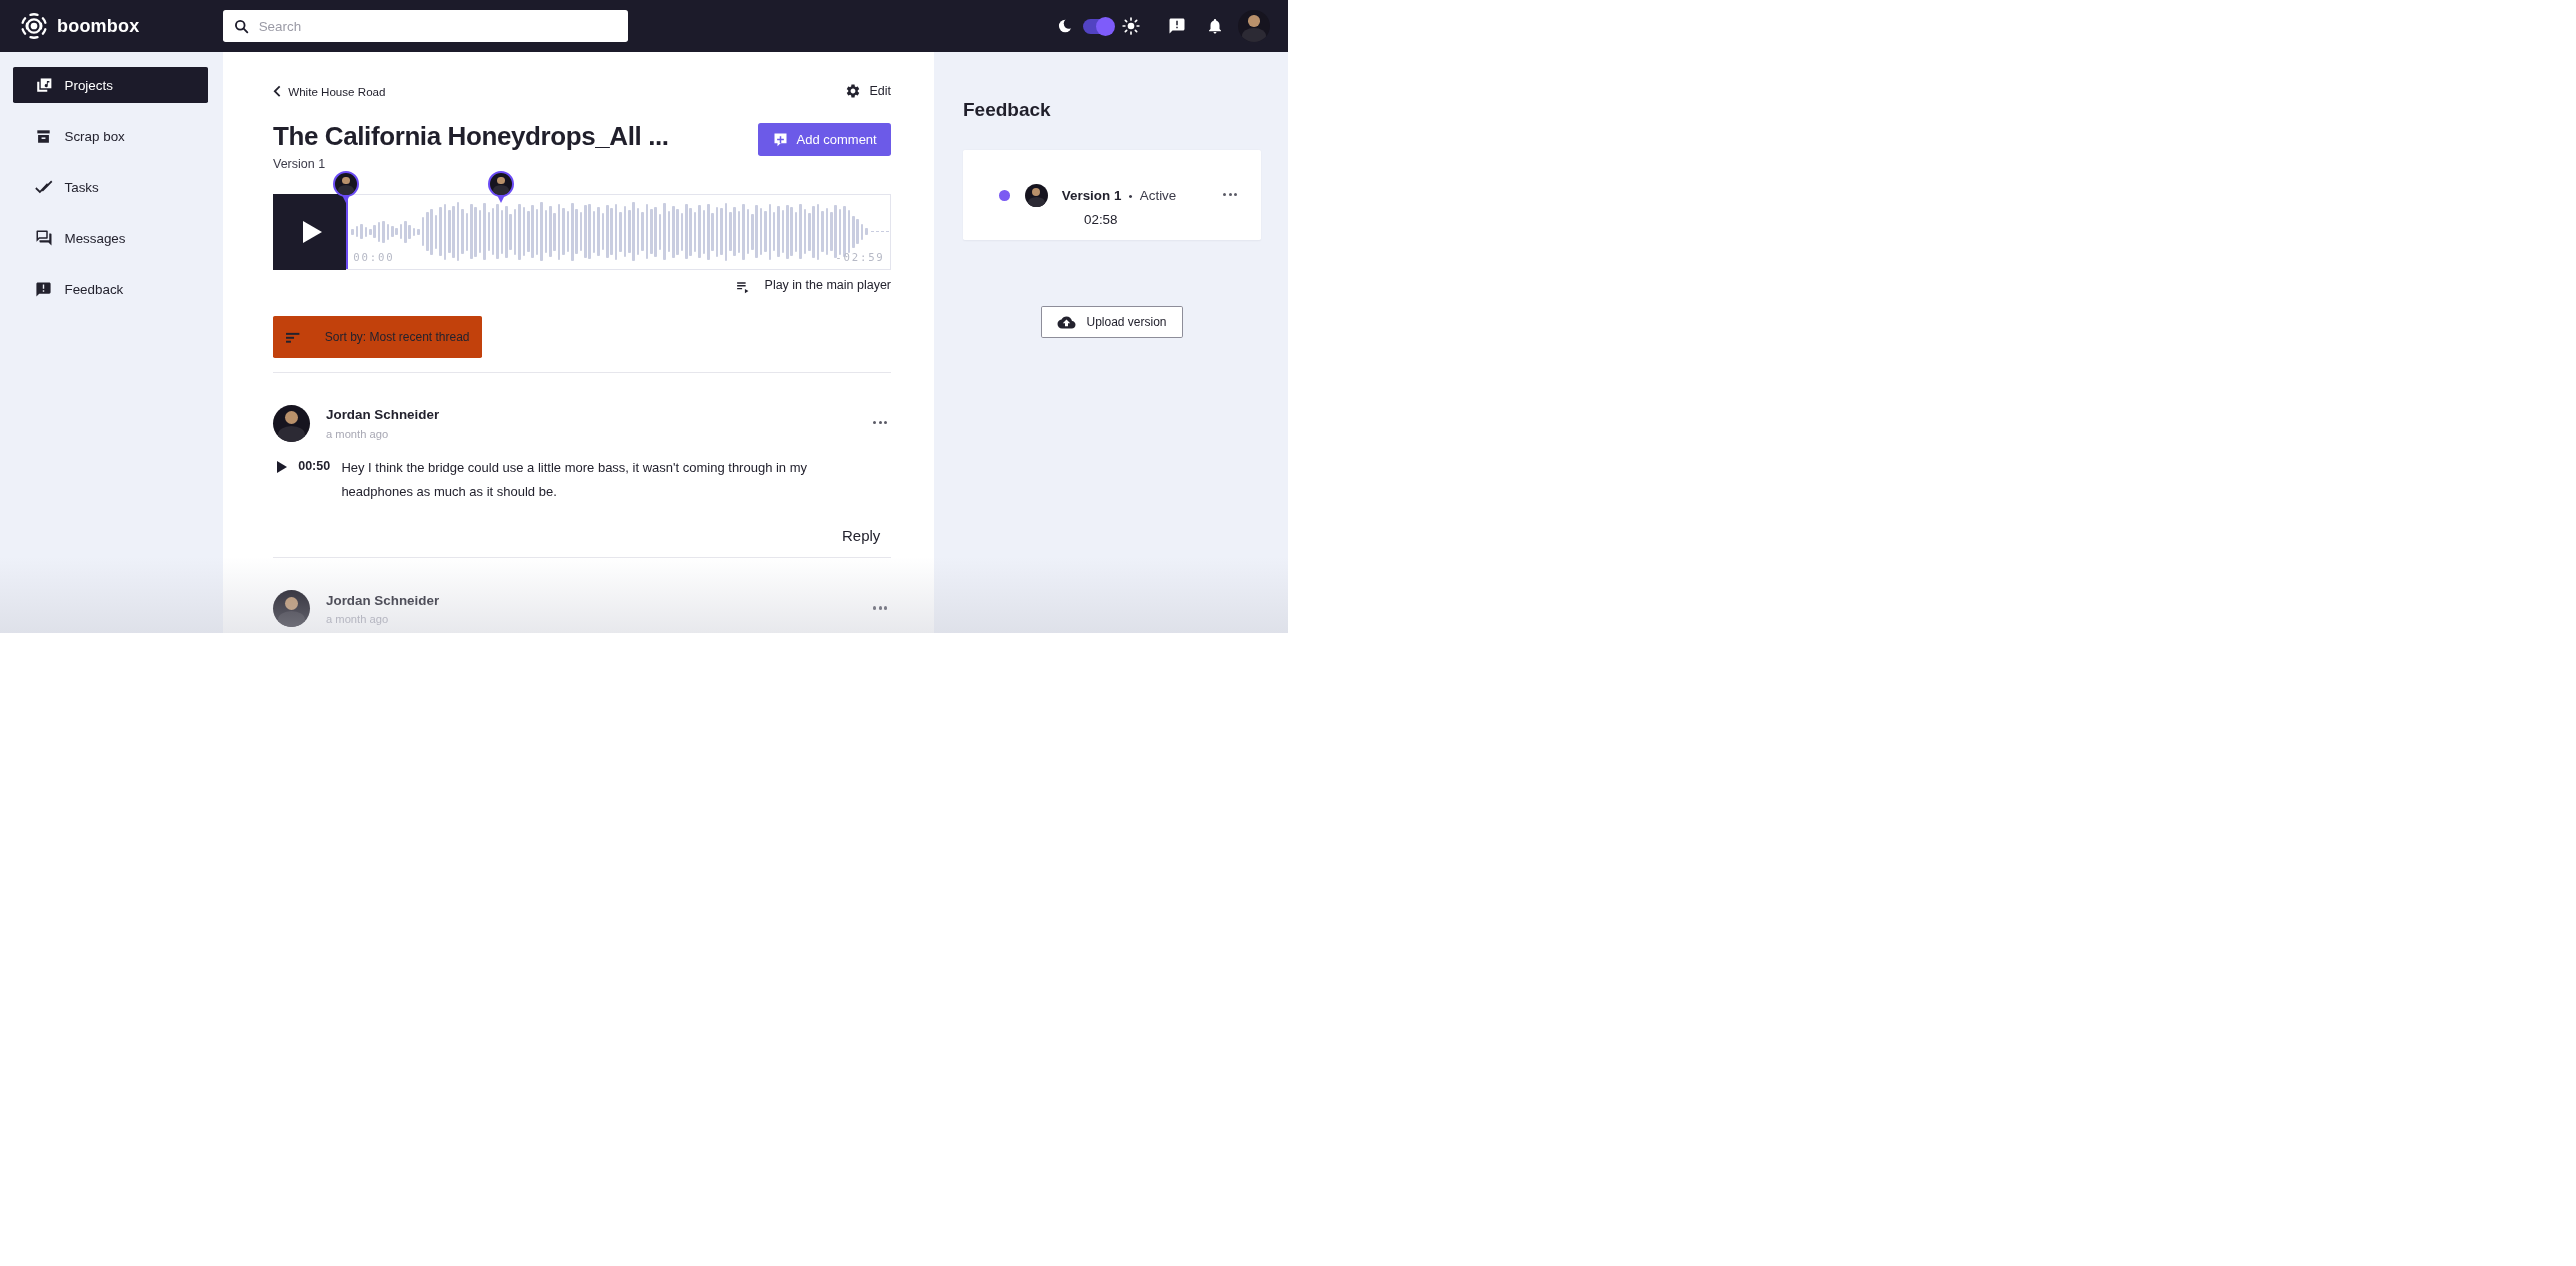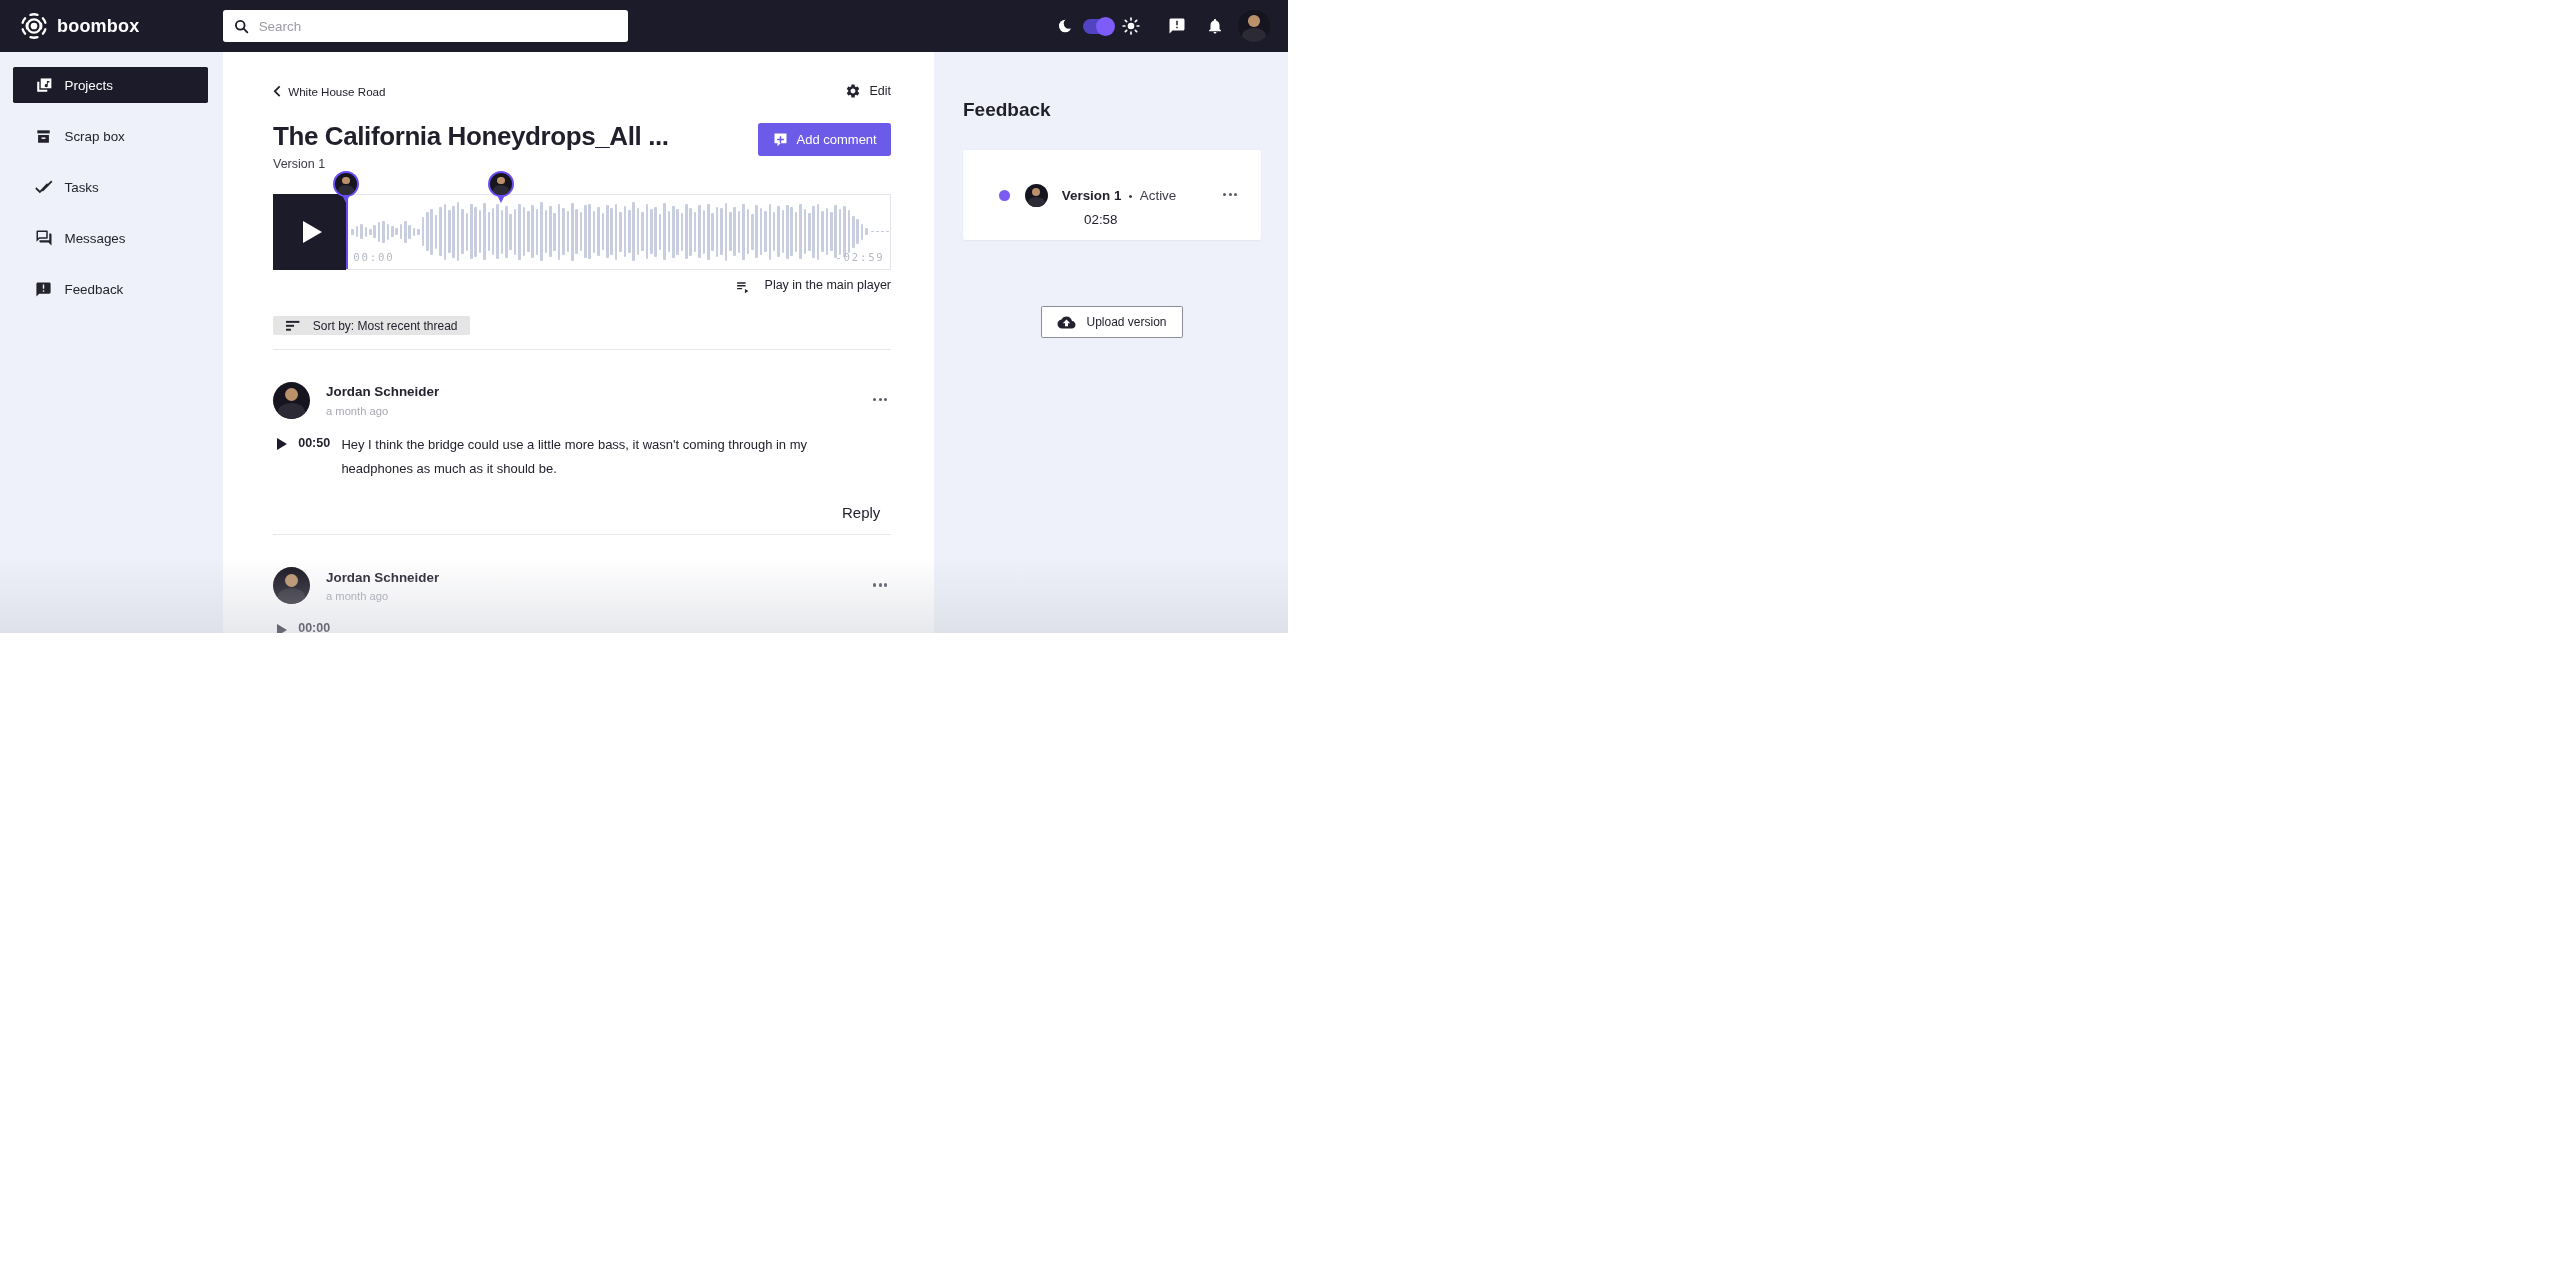--- a/index.html
+++ b/index.html
@@ -59,22 +59,22 @@
   .wave-time.left{left:7.2px;} .wave-time.right{right:5.4px;}
   .wave-marker{position:absolute;top:-24px;transform:translateX(-50%);z-index:4;cursor:pointer;}
   .wave-marker .ring{width:26px;height:26px;border-radius:50%;border:2.7px solid #6b4cf5;box-sizing:border-box;background:#16141f;overflow:hidden;position:relative;}
   .wave-marker .ring::before{content:'';position:absolute;width:36%;height:36%;left:32%;top:17%;border-radius:50%;background:#b9916b;}
   .wave-marker .ring::after{content:'';position:absolute;width:74%;height:48%;left:13%;top:57%;border-radius:50% 50% 0 0;background:#2c2a34;}
   .wave-marker .tail{width:0;height:0;margin:-1.8px auto 0;border-left:4.5px solid transparent;border-right:4.5px solid transparent;border-top:8px solid #6b4cf5;}
 
   .play-main-row{display:flex;justify-content:flex-end;margin-top:8px;}
   .play-main{display:flex;align-items:flex-start;gap:13px;font-size:12.5px;cursor:pointer;}
 
-  .sort-btn{margin-top:21.5px;display:flex;align-items:center;gap:13px;background:#e5e5e5;border:none;font-family:inherit;
-            font-size:12px;color:#23222e;height:19px;padding:0 12.5px;border-radius:1.8px;cursor:pointer;font-weight:500;}
+  .sort-btn{margin-top:21.5px;display:flex;align-items:center;gap:25px;background:#c2410c;border:none;font-family:inherit;
+            font-size:12px;color:#23222e;height:42px;padding:0 12.5px;border-radius:1.8px;cursor:pointer;font-weight:500;}
   .divider{border:none;border-top:0.9px solid #e6e6ec;margin:13.4px 0 0 0;}
 
   
   .comment{margin-top:32px;position:relative;}
   .c-head{display:flex;align-items:flex-start;gap:16px;}
   .c-avatar{width:37px;height:37px;}
   .c-name{font-size:13.4px;font-weight:bold;margin-top:2.7px;}
   .c-time{font-size:11.2px;color:#a8a8b4;margin-top:5.4px;}
   .dots{display:flex;gap:2.7px;margin-left:auto;margin-top:12.5px;cursor:pointer;padding:3.6px;}
   .dots i{width:3.1px;height:3.1px;border-radius:50%;background:#5a5a66;}

